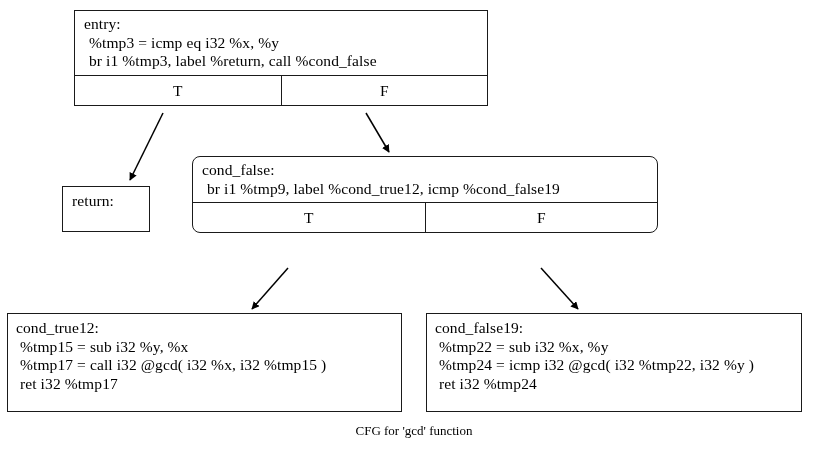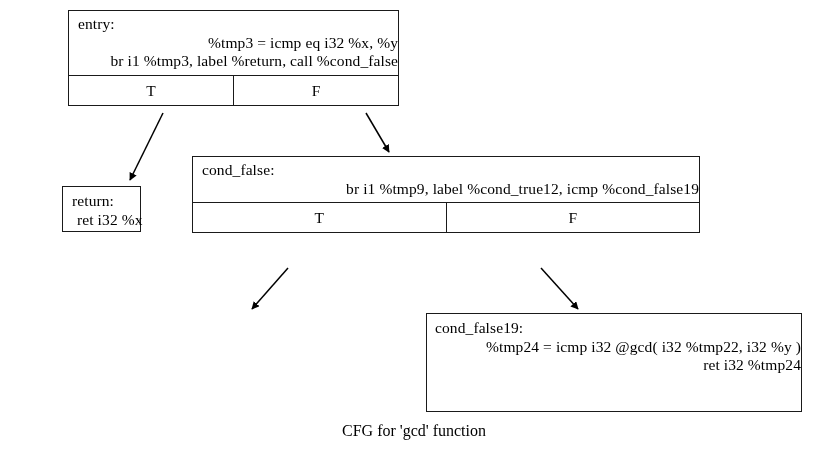--- a/index.html
+++ b/index.html
@@ -42,59 +42,58 @@
     font-size: 15.5px;
     line-height: 18.6px;
     white-space: pre;
     letter-spacing: 0.1px;
   }
   .code-line.head {
     padding-left: 9px;
   }
   .code-line.body {
     padding-left: 14px;
-    text-align: right;
   }
   
   .ports {
     display: flex;
     border-top: 1.4px solid #1a1a1a;
     height: 29px;
   }
   .port {
     flex: 1 1 50%;
     display: flex;
     align-items: center;
     justify-content: center;
     font-size: 15.5px;
     line-height: 1;
   }
   .port.left {
     border-right: 1.4px solid #1a1a1a;
   }
   
-  #node-entry      { left: 68px;  top: 10px;  width: 331px; }
-  #node-return     { left: 62px;  top: 186px; width: 79px; height: 46px; }
-  #node-cond-false { left: 192px; top: 156px; width: 508px; }
+  #node-entry      { left: 74px;  top: 10px;  width: 414px; }
+  #node-return     { left: 62px;  top: 186px; width: 88px; height: 46px; }
+  #node-cond-false { left: 192px; top: 156px; width: 466px; border-radius: 8px; }
   #node-cond-true12  { left: 7px;   top: 313px; width: 395px; height: 99px; }
   #node-cond-false19 { left: 426px; top: 313px; width: 376px; height: 99px; }
   #node-return .node-body { padding-top: 5px; }
   #node-cond-true12 .node-body,
   #node-cond-false19 .node-body { padding-top: 5px; }
   #node-cond-true12 .code-line.body,
   #node-cond-false19 .code-line.body { padding-left: 12px; }
   #node-cond-true12 .code-line.head,
   #node-cond-false19 .code-line.head { padding-left: 8px; }
   .caption {
     position: absolute;
     left: 0;
     top: 421px;
     width: 828px;
     text-align: center;
-    font-size: 16px;
+    font-size: 13px;
     line-height: 20px;
   }
 </style>
 </head>
 <body>
 
 <div id="canvas">
 
   <svg class="edges" width="828" height="452" viewBox="0 0 828 452">
     <defs>
@@ -116,39 +115,47 @@
     </div>
     <div class="ports">
       <div class="port left">T</div>
       <div class="port">F</div>
     </div>
   </div>
 
   <div class="node" id="node-return">
     <div class="node-body">
       <div class="code-line head">return:</div>
-      <div class="code-line body">ret i32 %x</div>
     </div>
   </div>
 
   <div class="node" id="node-cond-false">
     <div class="node-body">
       <div class="code-line head">cond_false:</div>
       <div class="code-line body">br i1 %tmp9, label %cond_true12, icmp %cond_false19</div>
     </div>
     <div class="ports">
       <div class="port left">T</div>
       <div class="port">F</div>
     </div>
   </div>
 
+  <div class="node" id="node-cond-true12">
+    <div class="node-body">
+      <div class="code-line head">cond_true12:</div>
+      <div class="code-line body">%tmp15 = sub i32 %y, %x</div>
+      <div class="code-line body">%tmp17 = call i32 @gcd( i32 %x, i32 %tmp15 )</div>
+      <div class="code-line body">ret i32 %tmp17</div>
+    </div>
+  </div>
 
   <div class="node" id="node-cond-false19">
     <div class="node-body">
       <div class="code-line head">cond_false19:</div>
+      <div class="code-line body">%tmp22 = sub i32 %x, %y</div>
       <div class="code-line body">%tmp24 = icmp i32 @gcd( i32 %tmp22, i32 %y )</div>
       <div class="code-line body">ret i32 %tmp24</div>
     </div>
   </div>
 
   <div class="caption">CFG for 'gcd' function</div>
 
 </div>
 
 </body></html>

